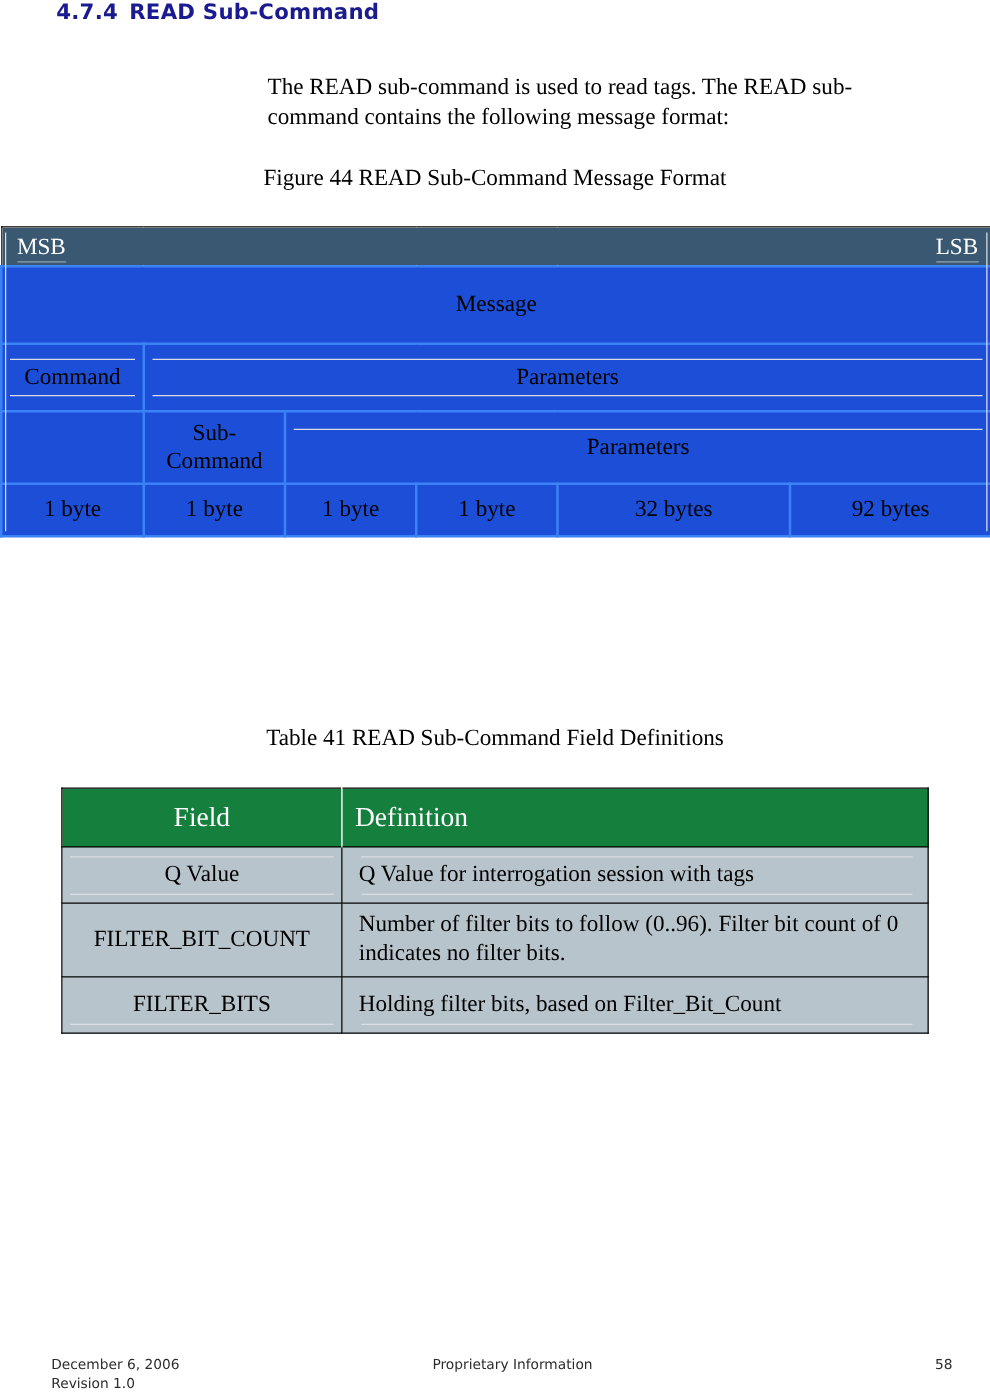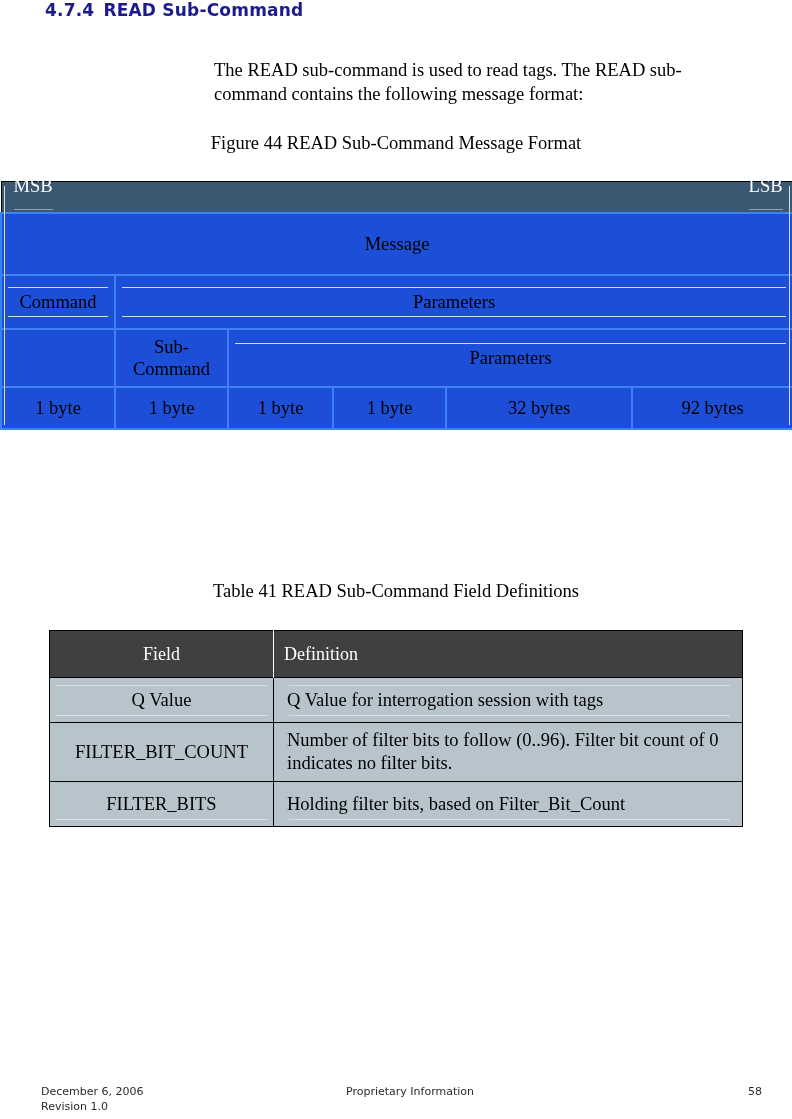--- a/index.html
+++ b/index.html
@@ -96,21 +96,21 @@
     display: flex;
     justify-content: space-between;
     align-items: flex-end;
     height: 30px;
     padding: 0 10px 2px 12px;
     box-sizing: border-box;
   }
   .msb-lsb span {
     display: block;
     border-bottom: 1px solid #8fa3b4;
-    padding-bottom: 13px;
+    padding-bottom: 1px;
     line-height: 20px;
   }
   .cell-inner {
     position: relative;
     display: block;
     padding: 6px 4px;
   }
   
   .rule-top::before,
   .rule-bot::after {
@@ -145,23 +145,23 @@
 
   
   #table41 {
     position: absolute;
     left: 49px;
     top: 630px;
     width: 693px;
     border: 1.5px solid #000;
   }
   #table41 th {
-    background: #404040;
+    background: #15803d;
     color: #ffffff;
-    font-size: 18px;
+    font-size: 22px;
     height: 46px;
     border: none;
   }
   #table41 th.th-field {
     text-align: center;
     border-right: 1.5px solid #ffffff;
   }
   #table41 th.th-def {
     text-align: left;
     padding-left: 10px;

